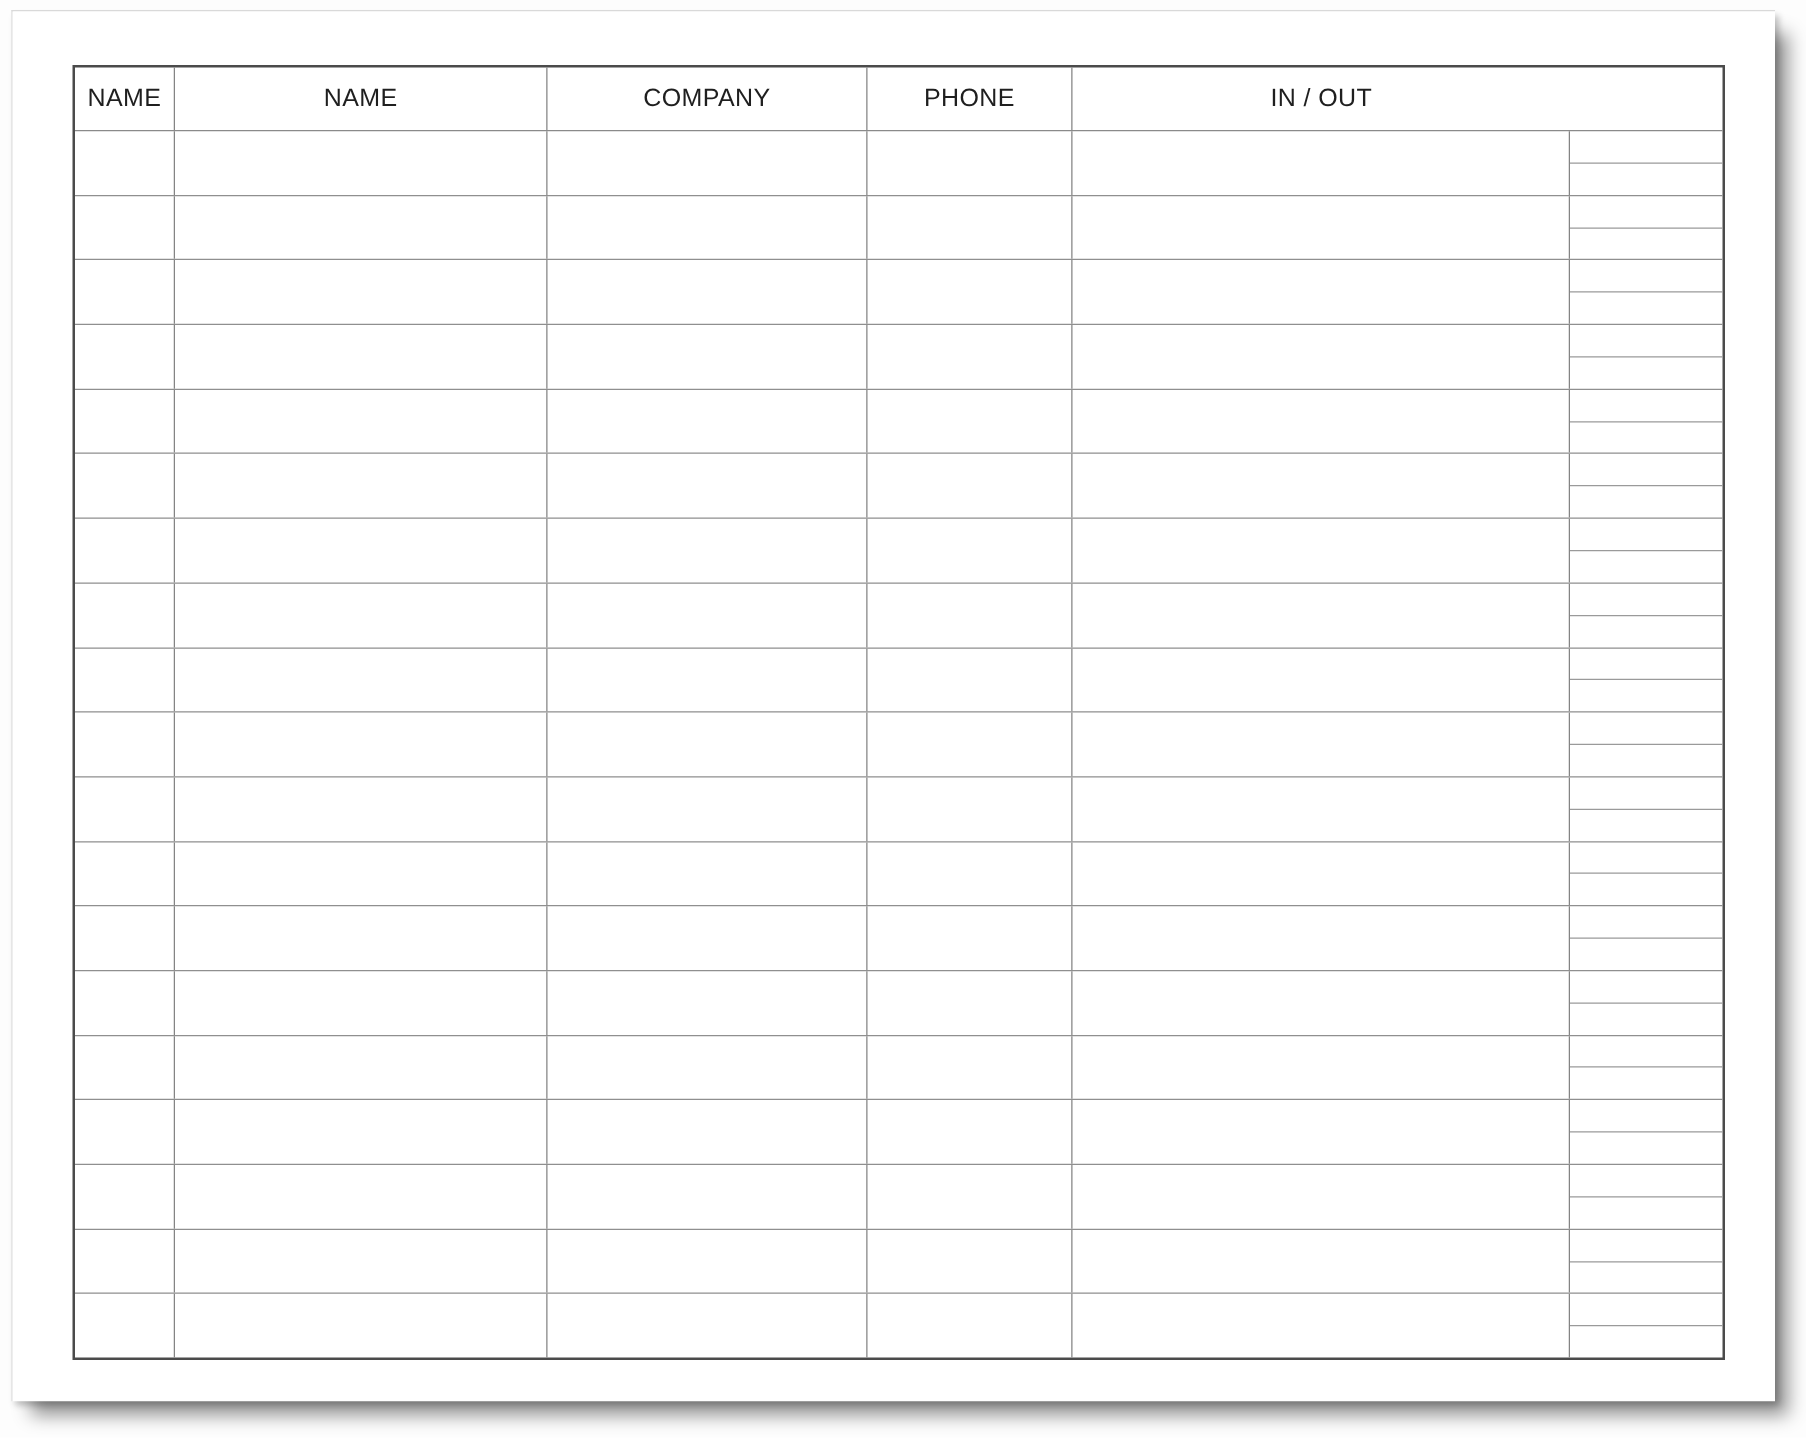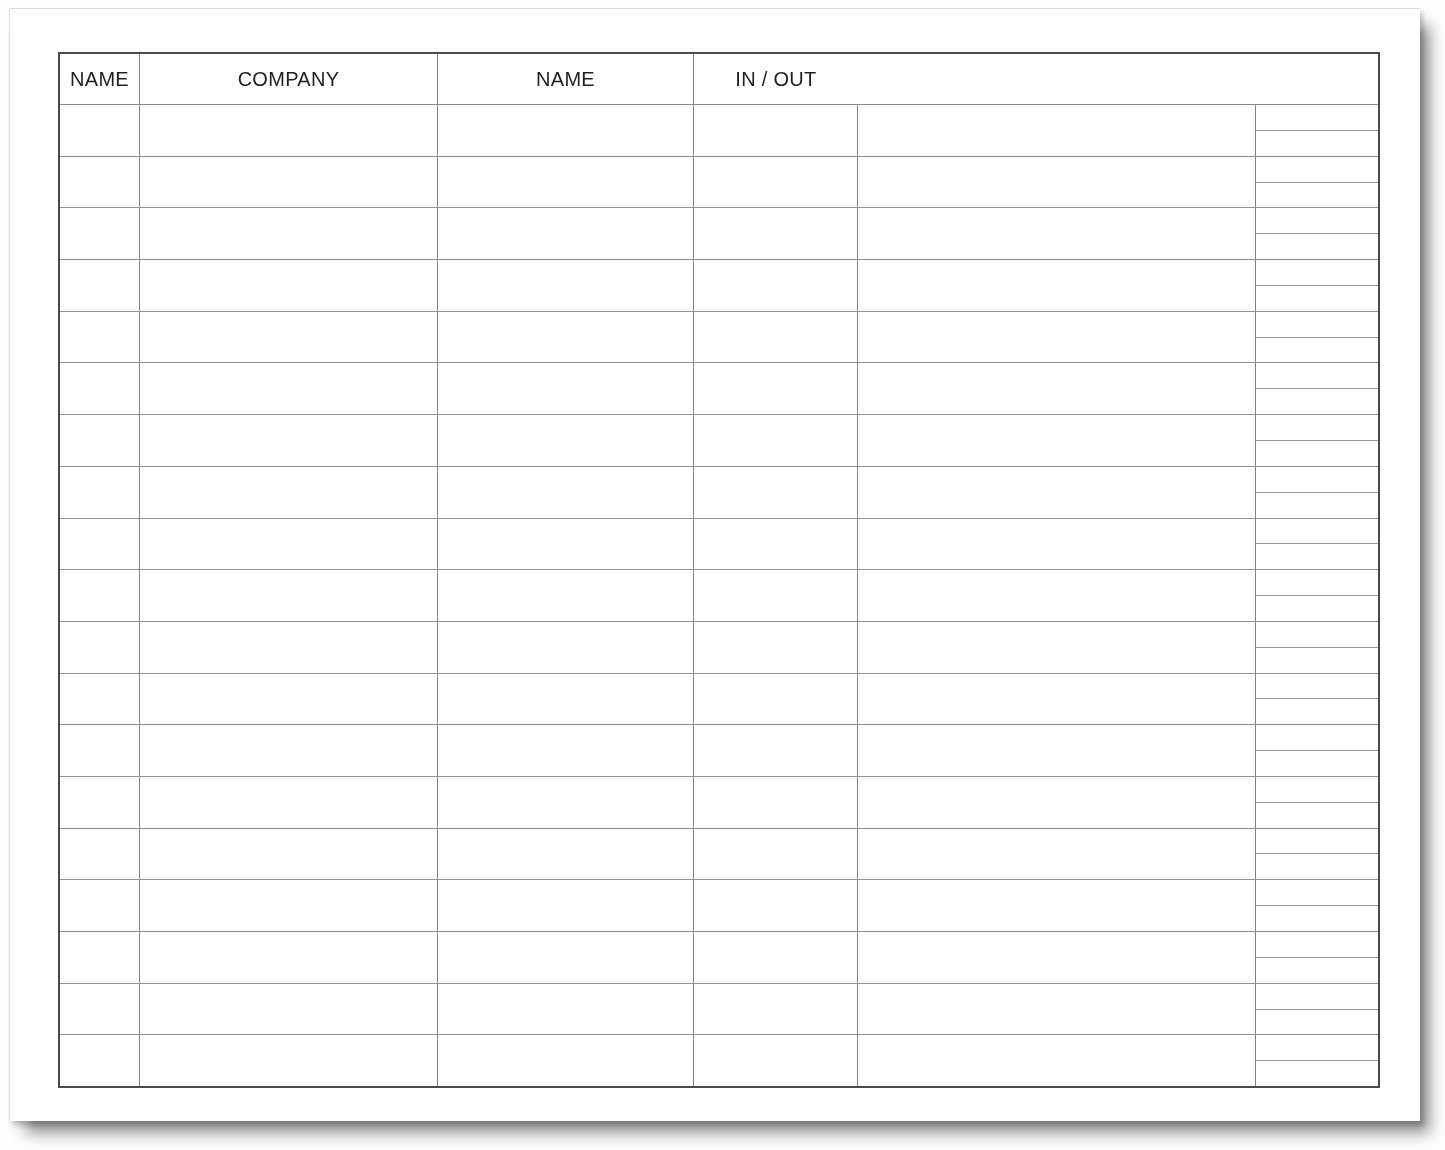--- a/index.html
+++ b/index.html
@@ -86,22 +86,23 @@
 </style>
 </head>
 <body>
 
 <div class="canvas">
   <div class="page">
     <div class="signin-table">
 
       <div class="thead">
         <div class="hcell">NAME</div>
+        <div class="hcell">NAME</div>
         <div class="hcell">COMPANY</div>
-        <div class="hcell">NAME</div>
+        <div class="hcell">PHONE</div>
         <div class="hcell">IN / OUT</div>
       </div>
 
       <div class="tbody">
           <div class="trow">
             <div class="tcell"></div>
             <div class="tcell"></div>
             <div class="tcell"></div>
             <div class="tcell"></div>
             <div class="tcell"></div>

